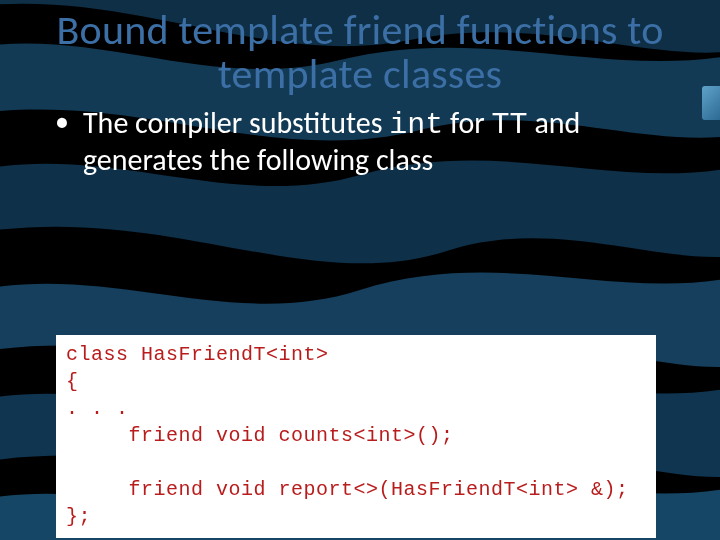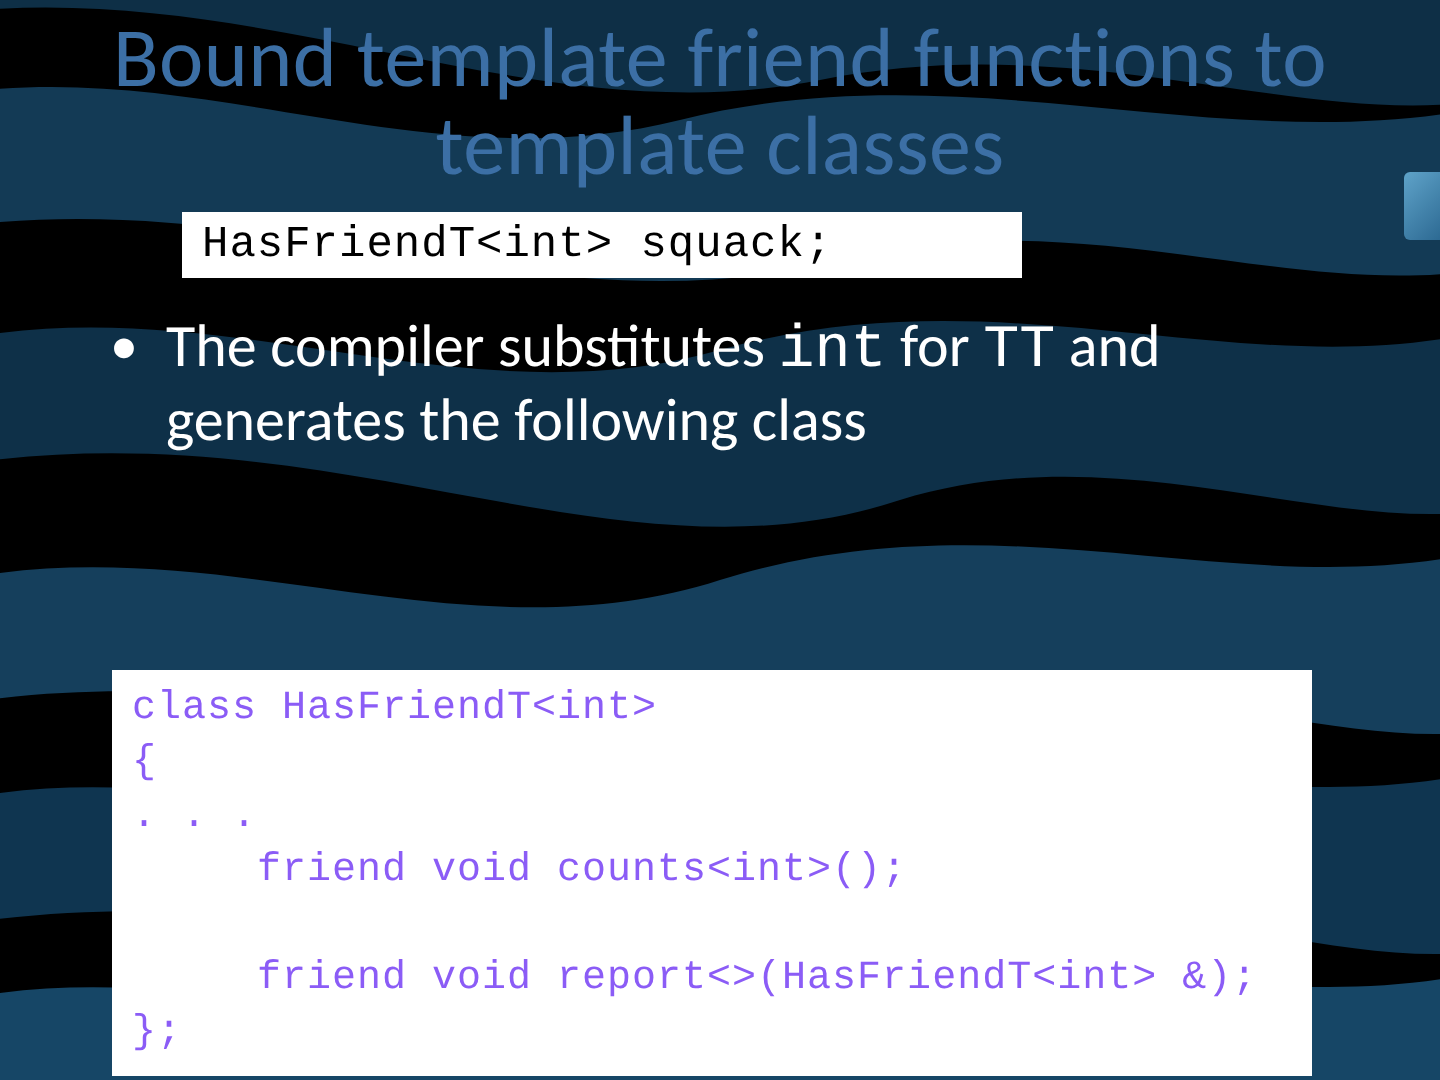--- a/index.html
+++ b/index.html
@@ -70,21 +70,21 @@
   }
   .mono {
     font-family: "Courier New", monospace;
   }
   .code-block {
     position: absolute;
     left: 56px;
     top: 335px;
     width: 600px;
     background: #fff;
-    color: #8b5cf6;
+    color: #b91c1c;
     font-family: "Courier New", monospace;
     font-size: 20px;
     padding: 6px 10px 8px 10px;
     box-sizing: border-box;
     line-height: 1.35;
     white-space: pre;
     letter-spacing: 0.5px;
   }
   .tab {
     position: absolute;
@@ -111,21 +111,20 @@
     <path d="M -60 470 C 150 420, 310 520, 470 470 C 590 430, 700 510, 790 460 L 790 370 C 650 430, 520 350, 360 400 C 220 445, 90 360, -60 410 Z" fill="#0f3550"></path>
     <path d="M -60 600 L 790 600 L 790 470 C 650 530, 520 450, 360 500 C 220 545, 90 460, -60 510 Z" fill="#164666"></path>
   </svg>
 
   <div class="tab"></div>
 
   <div class="content">
     <h1 class="title">Bound template friend functions to template classes</h1>
 
 
-    <div class="code-inline">HasFriendT&lt;int&gt; squack;</div>
 
     <ul class="bullets">
       <li>
         <span>The compiler substitutes </span><span class="mono">int</span><span> for </span><span class="mono">TT</span><span> and generates the following class</span>
       </li>
     </ul>
   </div>
 
   <div class="code-block">class HasFriendT&lt;int&gt;
 {

